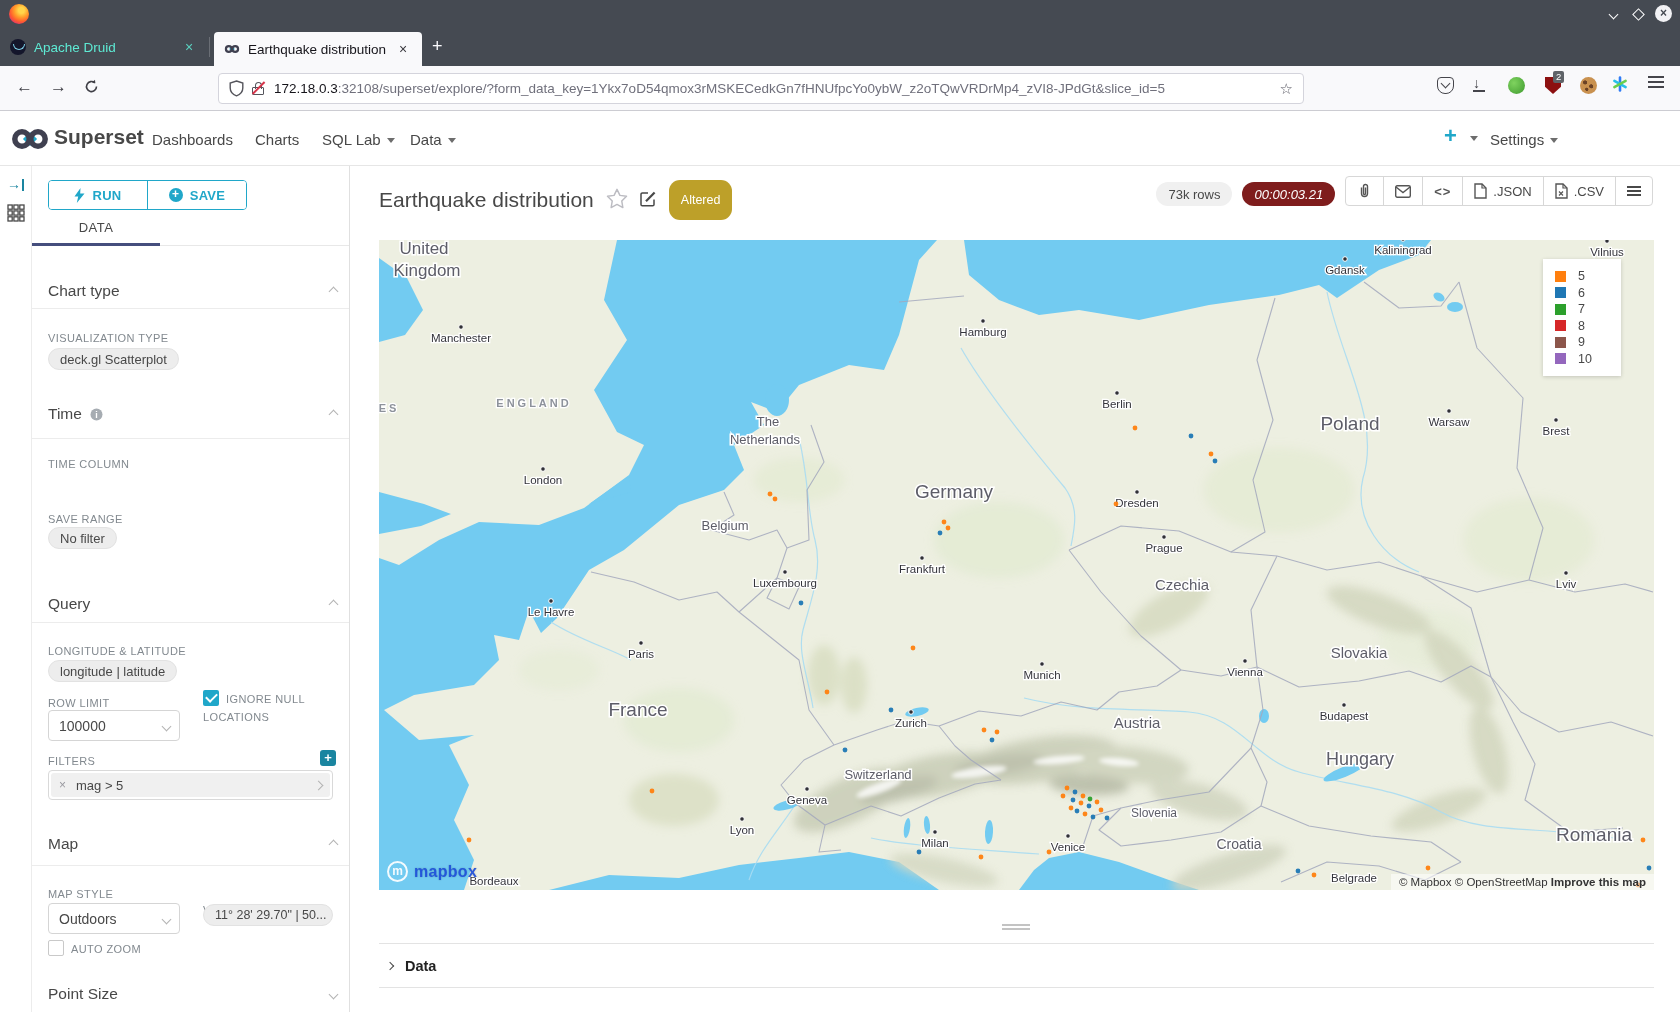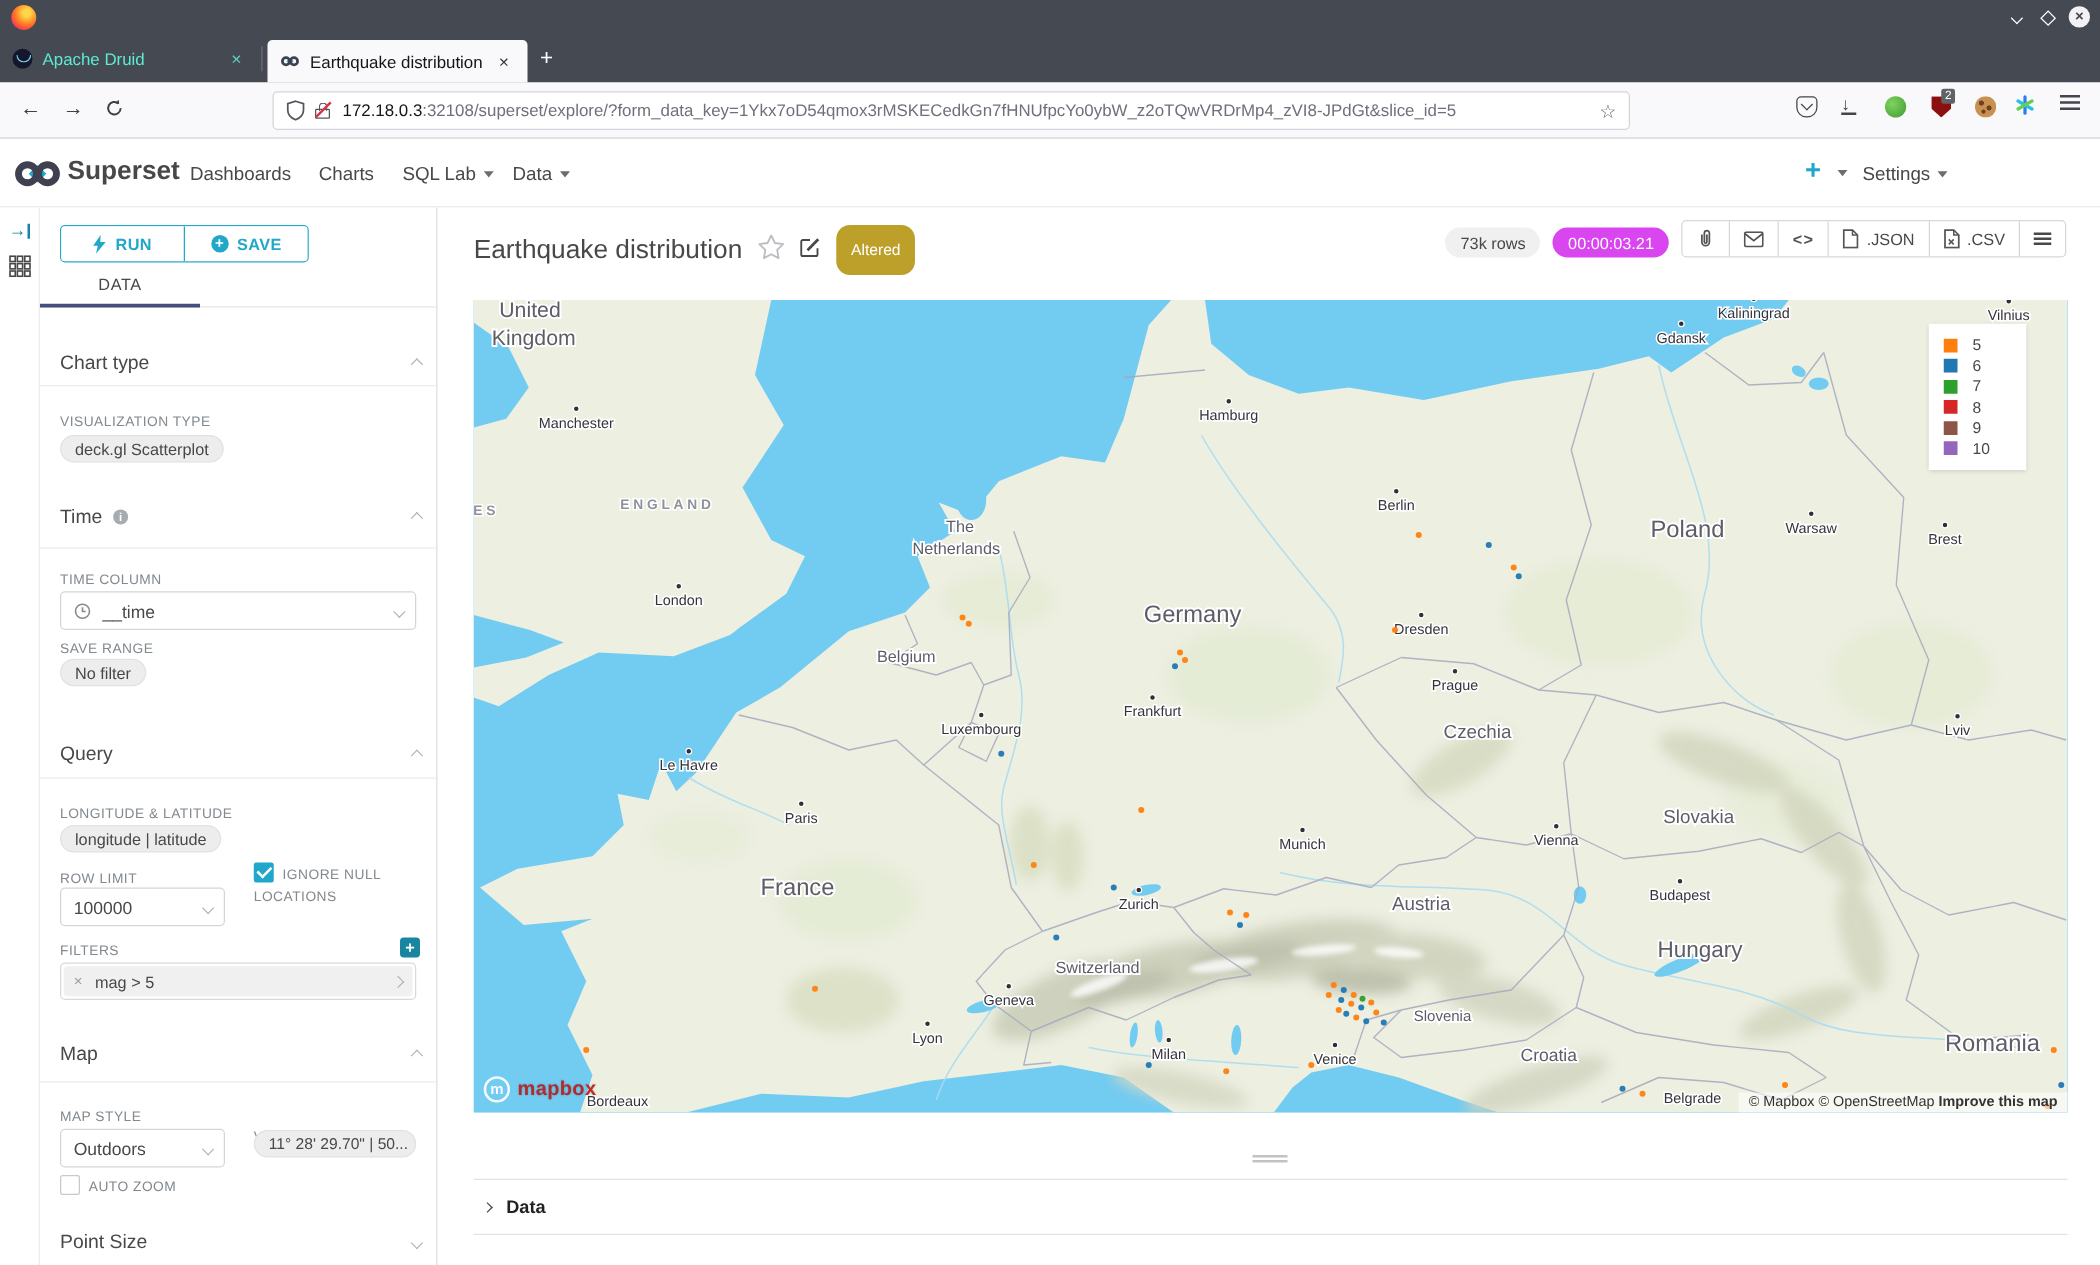--- a/index.html
+++ b/index.html
@@ -109,35 +109,35 @@
 
   
   #main{position:absolute;left:351px;top:0;width:1329px;height:100%;}
   #chart-header{position:absolute;left:0;top:0;width:100%;height:74px;}
   #titlewrap{position:absolute;left:28px;top:14px;display:flex;align-items:center;gap:12px;}
   #chart-title{font-size:21px;color:#484848;}
   #altered{display:inline-flex;align-items:center;height:40px;padding:0 12px;background:#bda029;color:#fff;border-radius:11px;font-size:12.5px;}
   #hdr-right{position:absolute;right:27px;top:10px;display:flex;align-items:flex-end;gap:10px;}
   .hpill{display:inline-flex;align-items:center;height:24px;padding:0 12px;border-radius:12px;font-size:13px;}
   #rows-pill{background:#f0f0f0;color:#484848;}
-  #timer-pill{background:#d946ef;color:#fff;}
+  #timer-pill{background:#7f1d1d;color:#fff;font-style:italic;}
   #btngroup{display:flex;height:30px;border:1px solid #d7d7d7;border-radius:4px;background:#fff;overflow:hidden;}
   #btngroup .gbtn{display:flex;align-items:center;justify-content:center;gap:6px;padding:0 11px;border-left:1px solid #d7d7d7;font-size:13px;color:#484848;}
   #btngroup .gbtn:first-child{border-left:none;}
   .codetxt{font-size:13px;font-weight:bold;color:#555;letter-spacing:1px;}
   .bars{width:14px;height:2px;background:#484848;box-shadow:0 4px 0 #484848,0 -4px 0 #484848;}
 
   #map{position:absolute;left:28px;top:74px;width:1275px;height:650px;overflow:hidden;background:#72cbf1;}
   #legend{position:absolute;left:1164px;top:19px;width:78px;background:#fff;box-shadow:0 1px 4px rgba(0,0,0,.18);padding:9px 12px;}
   .leg-row{display:flex;align-items:center;gap:12px;height:16.5px;}
   .leg-swatch{width:11px;height:11px;flex:none;}
   .leg-label{font-size:12.5px;color:#484848;}
   #mb-logo{position:absolute;left:8px;bottom:8px;display:flex;align-items:center;gap:6px;opacity:.92;}
   #mb-circle{width:21px;height:21px;border:2px solid #fff;border-radius:50%;color:#fff;font-size:12px;font-weight:bold;text-align:center;line-height:17px;}
-  #mb-text{color:#b91c1c;font-size:16px;font-weight:bold;letter-spacing:.3px;text-shadow:0 0 2px rgba(0,0,0,.25);}
+  #mb-text{color:#1d4ed8;font-size:16px;font-weight:bold;letter-spacing:.3px;text-shadow:0 0 2px rgba(0,0,0,.25);}
   #attrib{position:absolute;right:0;bottom:0;background:rgba(255,255,255,.55);font-size:11.5px;color:#333;padding:2px 8px;}
   #attrib b{font-weight:bold;}
 
   #grip{position:absolute;left:651px;top:758px;width:28px;height:6px;}
   #grip::before,#grip::after{content:"";display:block;height:1.5px;background:#c3c3c3;margin-bottom:2.5px;}
   #south{position:absolute;left:28px;top:777px;width:1275px;height:45px;border-top:1px solid #e3e3e3;border-bottom:1px solid #e3e3e3;display:flex;align-items:center;gap:12px;padding-left:8px;}
   #south .chev{border-color:#484848;width:6px;height:6px;}
   #south-label{font-size:14.5px;font-weight:bold;color:#222;}
 
   svg text{font-family:"Liberation Sans", sans-serif;}
@@ -291,28 +291,20 @@
         <span><span>Time</span>
           <svg width="13" height="13" viewBox="0 0 13 13" style="vertical-align:-2px;margin-left:4px">
               <circle cx="6.5" cy="6.5" r="6" fill="#a6acb2"></circle>
               <text x="6.5" y="9.6" text-anchor="middle" font-size="9" fill="#fff" font-weight="bold">i</text>
             </svg>
         </span>
         <span class="chev up"></span>
       </div>
       <div class="hr" style="top:272px"></div>
       <span class="flabel" style="top:292px">TIME COLUMN</span>
-      <div class="sel" style="left:16px;right:16px;top:307px">
-        <svg width="14" height="14" viewBox="0 0 14 14" style="margin-right:9px">
-            <circle cx="7" cy="7" r="5.6" fill="none" stroke="#8a8a8a" stroke-width="1.3"></circle>
-            <path d="M7 3.8 v3.4 h2.6" fill="none" stroke="#8a8a8a" stroke-width="1.3"></path>
-          </svg>
-        <span>__time</span>
-        <span class="chev down"></span>
-      </div>
       <span class="flabel" style="top:347px">SAVE RANGE</span>
       <span class="pill" style="left:16px;top:361px">No filter</span>
 
       <div class="sec" style="top:429px">
         <span>Query</span>
         <span class="chev up"></span>
       </div>
       <div class="hr" style="top:456px"></div>
       <span class="flabel" style="top:479px">LONGITUDE &amp; LATITUDE</span>
       <span class="pill" style="left:16px;top:494px">longitude | latitude</span>

